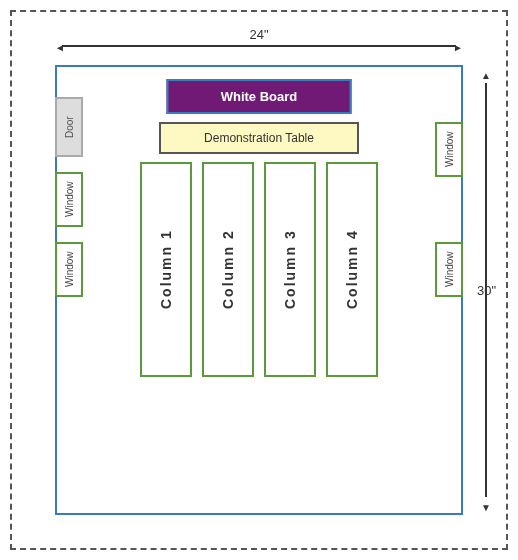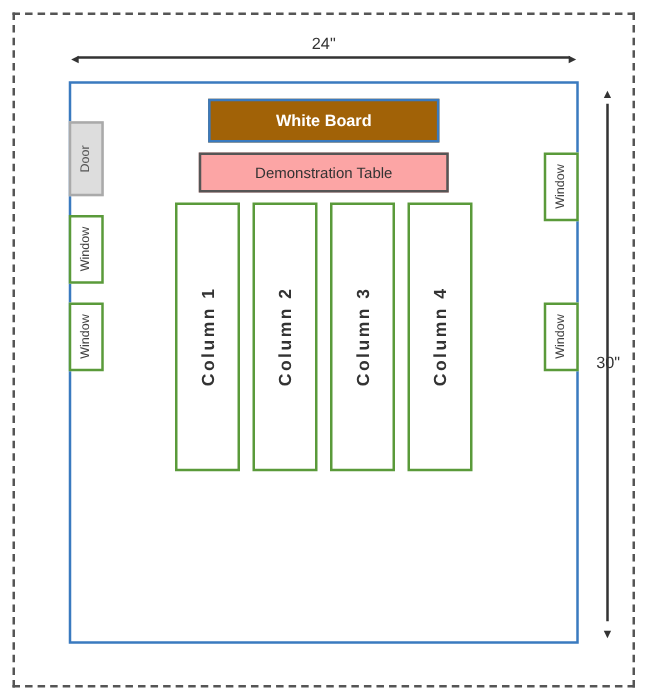--- a/index.html
+++ b/index.html
@@ -42,39 +42,39 @@
     }
 
     
     .whiteboard {
       position: absolute;
       top: 12px;
       left: 50%;
       transform: translateX(-50%);
       width: 185px;
       height: 35px;
-      background: #a16207;
+      background: #701a75;
       border: 2px solid #3a7abf;
       display: flex;
       align-items: center;
       justify-content: center;
       color: #fff;
       font-size: 13px;
       font-weight: bold;
     }
 
     
     .demo-table {
       position: absolute;
       top: 55px;
       left: 50%;
       transform: translateX(-50%);
       width: 200px;
       height: 32px;
-      background: #fca5a5;
+      background: #fef9c3;
       border: 2px solid #555;
       display: flex;
       align-items: center;
       justify-content: center;
       font-size: 12px;
       color: #333;
     }
 
     
     .columns-area {

